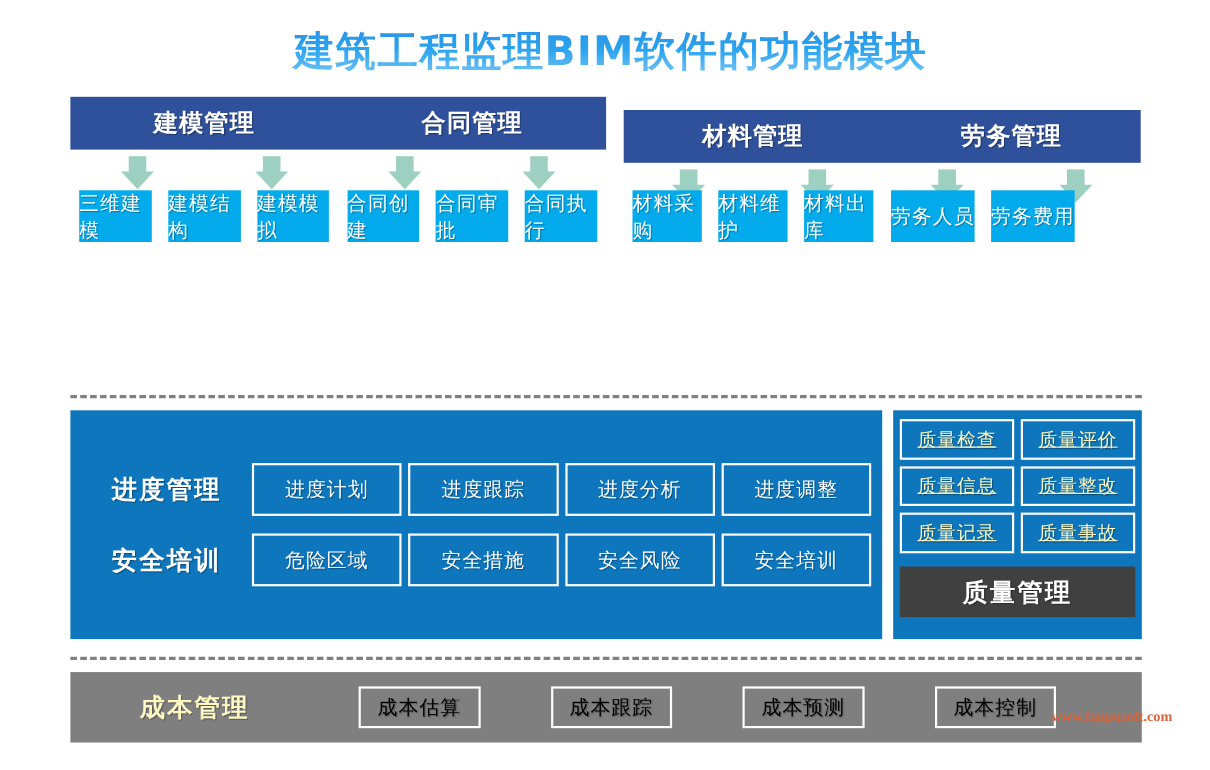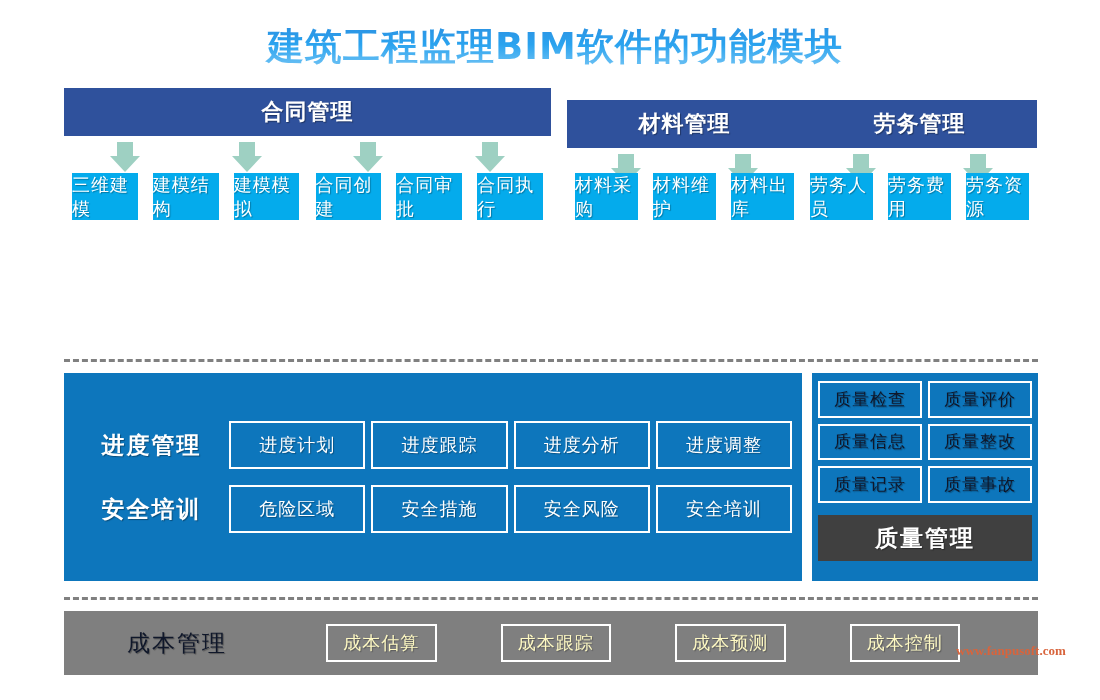--- a/index.html
+++ b/index.html
@@ -178,24 +178,25 @@
   .q-grid {
     display: grid;
     grid-template-columns: 1fr 1fr;
     grid-template-rows: repeat(3, 1fr);
     gap: 6px;
     height: 122px;
   }
   .q-cell {
     border: 2px solid #ffffff;
     display: flex; align-items: center; justify-content: center;
-    color: #0f172a;
+    color: #fef9c3;
     font-size: 17px;
     letter-spacing: 1px;
     text-shadow: 1px 1px 1px rgba(0,0,0,0.3);
+    text-decoration: underline;
   }
   .q-title {
     margin-top: 12px;
     height: 46px;
     background: #404040;
     display: flex; align-items: center; justify-content: center;
     color: #ffffff;
     font-size: 23px;
     font-weight: bold;
     letter-spacing: 2px;
@@ -210,39 +211,39 @@
     background: #7f7f7f;
     display: flex;
     align-items: center;
     padding-left: 18px;
     padding-right: 18px;
     gap: 14px;
   }
   .bottom-label {
     width: 190px;
     text-align: center;
-    color: #0f172a;
+    color: #fef9c3;
     font-size: 23px;
-    font-weight: normal;
+    font-weight: bold;
     letter-spacing: 2px;
     text-shadow: 1px 1px 1px rgba(0,0,0,0.35);
     flex: 0 0 190px;
   }
   .bottom-cells {
     flex: 1 1 auto;
     display: flex;
     gap: 24px;
     padding-right: 60px;
   }
   .bottom-cell {
     flex: 1 1 0;
     height: 38px;
     border: 2px solid #ffffff;
     display: flex; align-items: center; justify-content: center;
-    color: #fef9c3;
+    color: #000000;
     font-size: 18px;
     letter-spacing: 1px;
     text-shadow: 1px 1px 1px rgba(0,0,0,0.3);
     margin-left: 40px;
   }
 
   
   .logo {
     position: absolute;
     left: 952px; top: 643px;
@@ -281,20 +282,21 @@
   }
 </style>
 </head>
 <body>
 
 <div id="page">
 
   <div class="title">建筑工程监理BIM软件的功能模块</div>
 
   <div class="hdr hdr-left">
+    <div class="hdr-cell">建模管理</div>
     <div class="hdr-cell">合同管理</div>
   </div>
   <div class="hdr hdr-right">
     <div class="hdr-cell">材料管理</div>
     <div class="hdr-cell">劳务管理</div>
   </div>
 
   <div class="arrow-row hdr-left" style="top:142px;">
     <div class="arrow-group">
       <div class="arrow"></div>
@@ -331,21 +333,20 @@
 
   <div class="cols cols-right">
     <div class="col">
       <div class="mod-box">材料采购</div>
       <div class="mod-box">材料维护</div>
       <div class="mod-box">材料出库</div>
     </div>
     <div class="col">
       <div class="mod-box">劳务人员</div>
       <div class="mod-box">劳务费用</div>
-      <div class="mod-box">劳务资源</div>
     </div>
   </div>
 
   <div class="divider divider-1"></div>
   <div class="divider divider-2"></div>
 
   <div class="mid-panel">
     <div class="mid-rows">
       <div class="mid-row">
         <div class="mid-label">进度管理</div>

